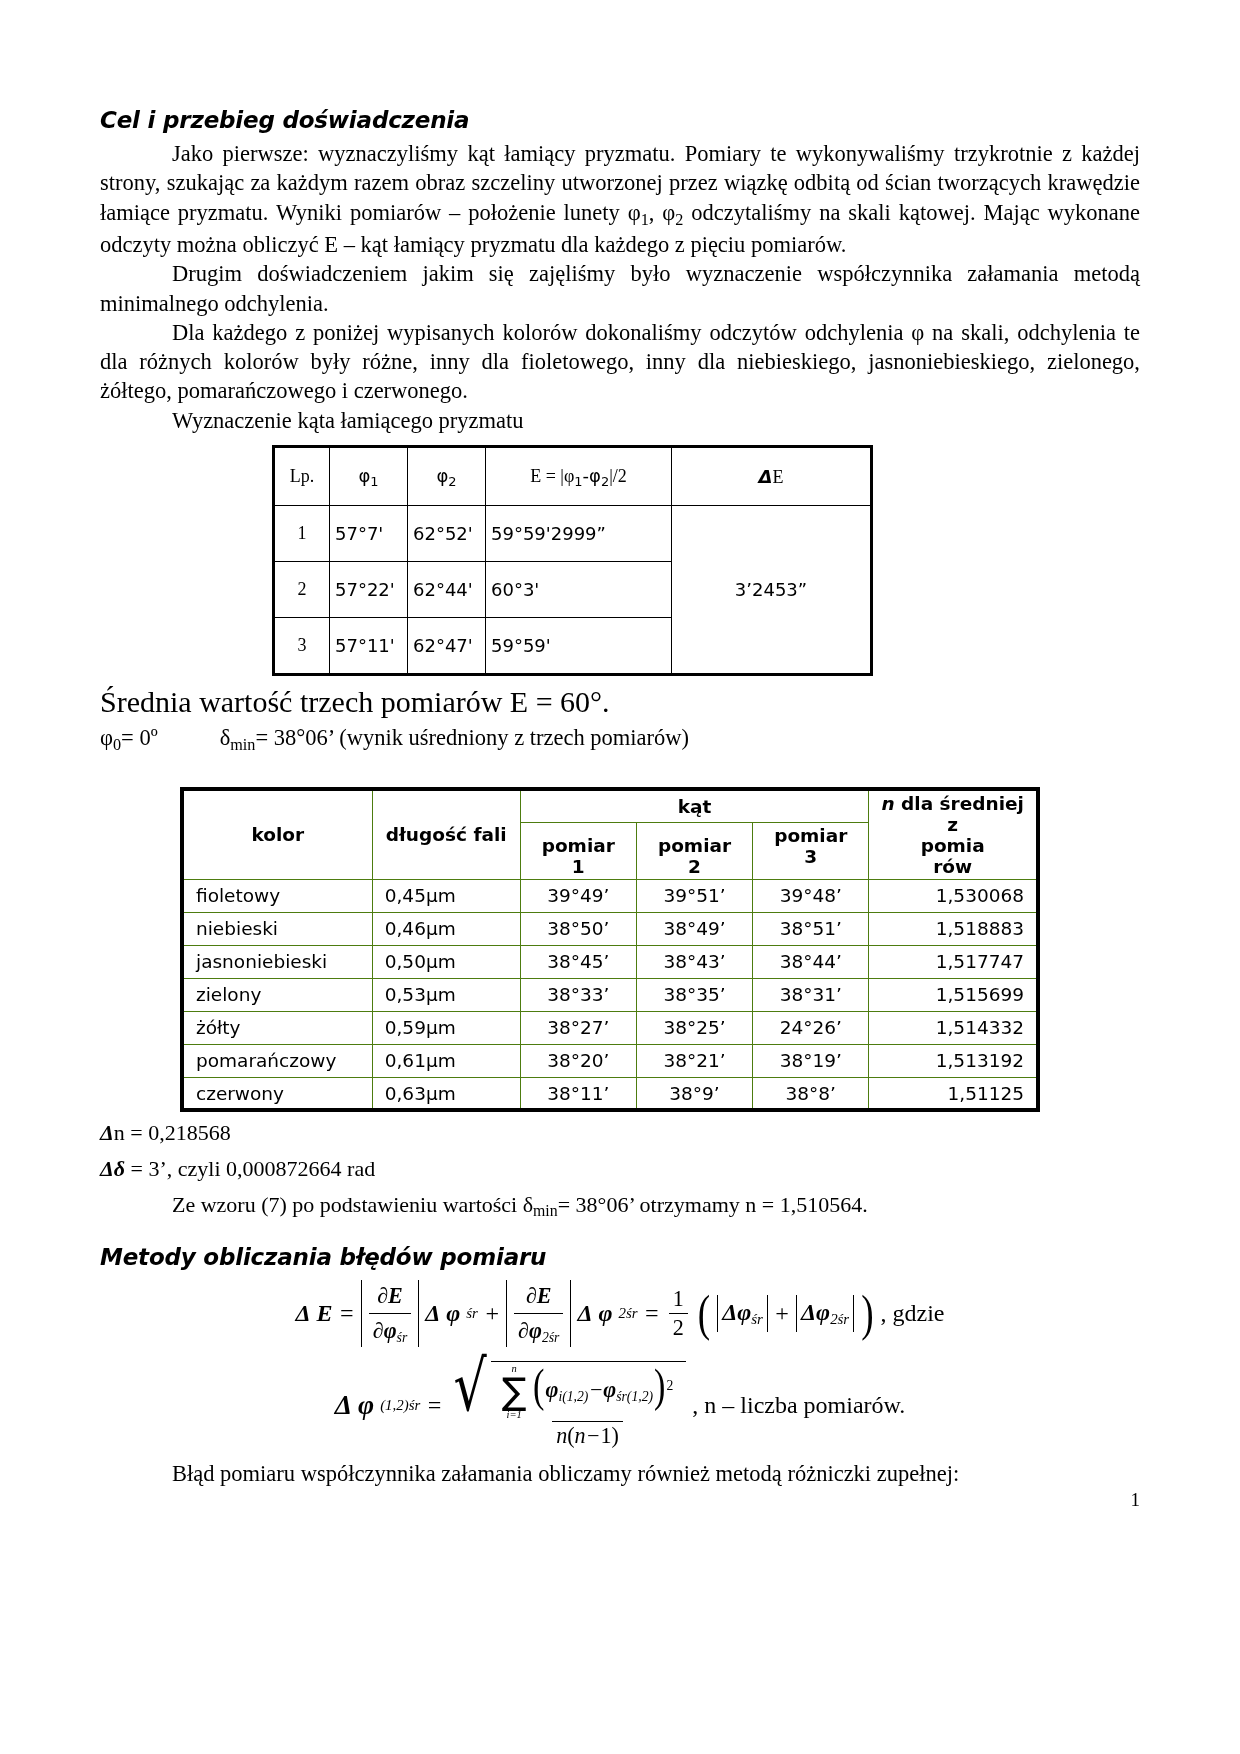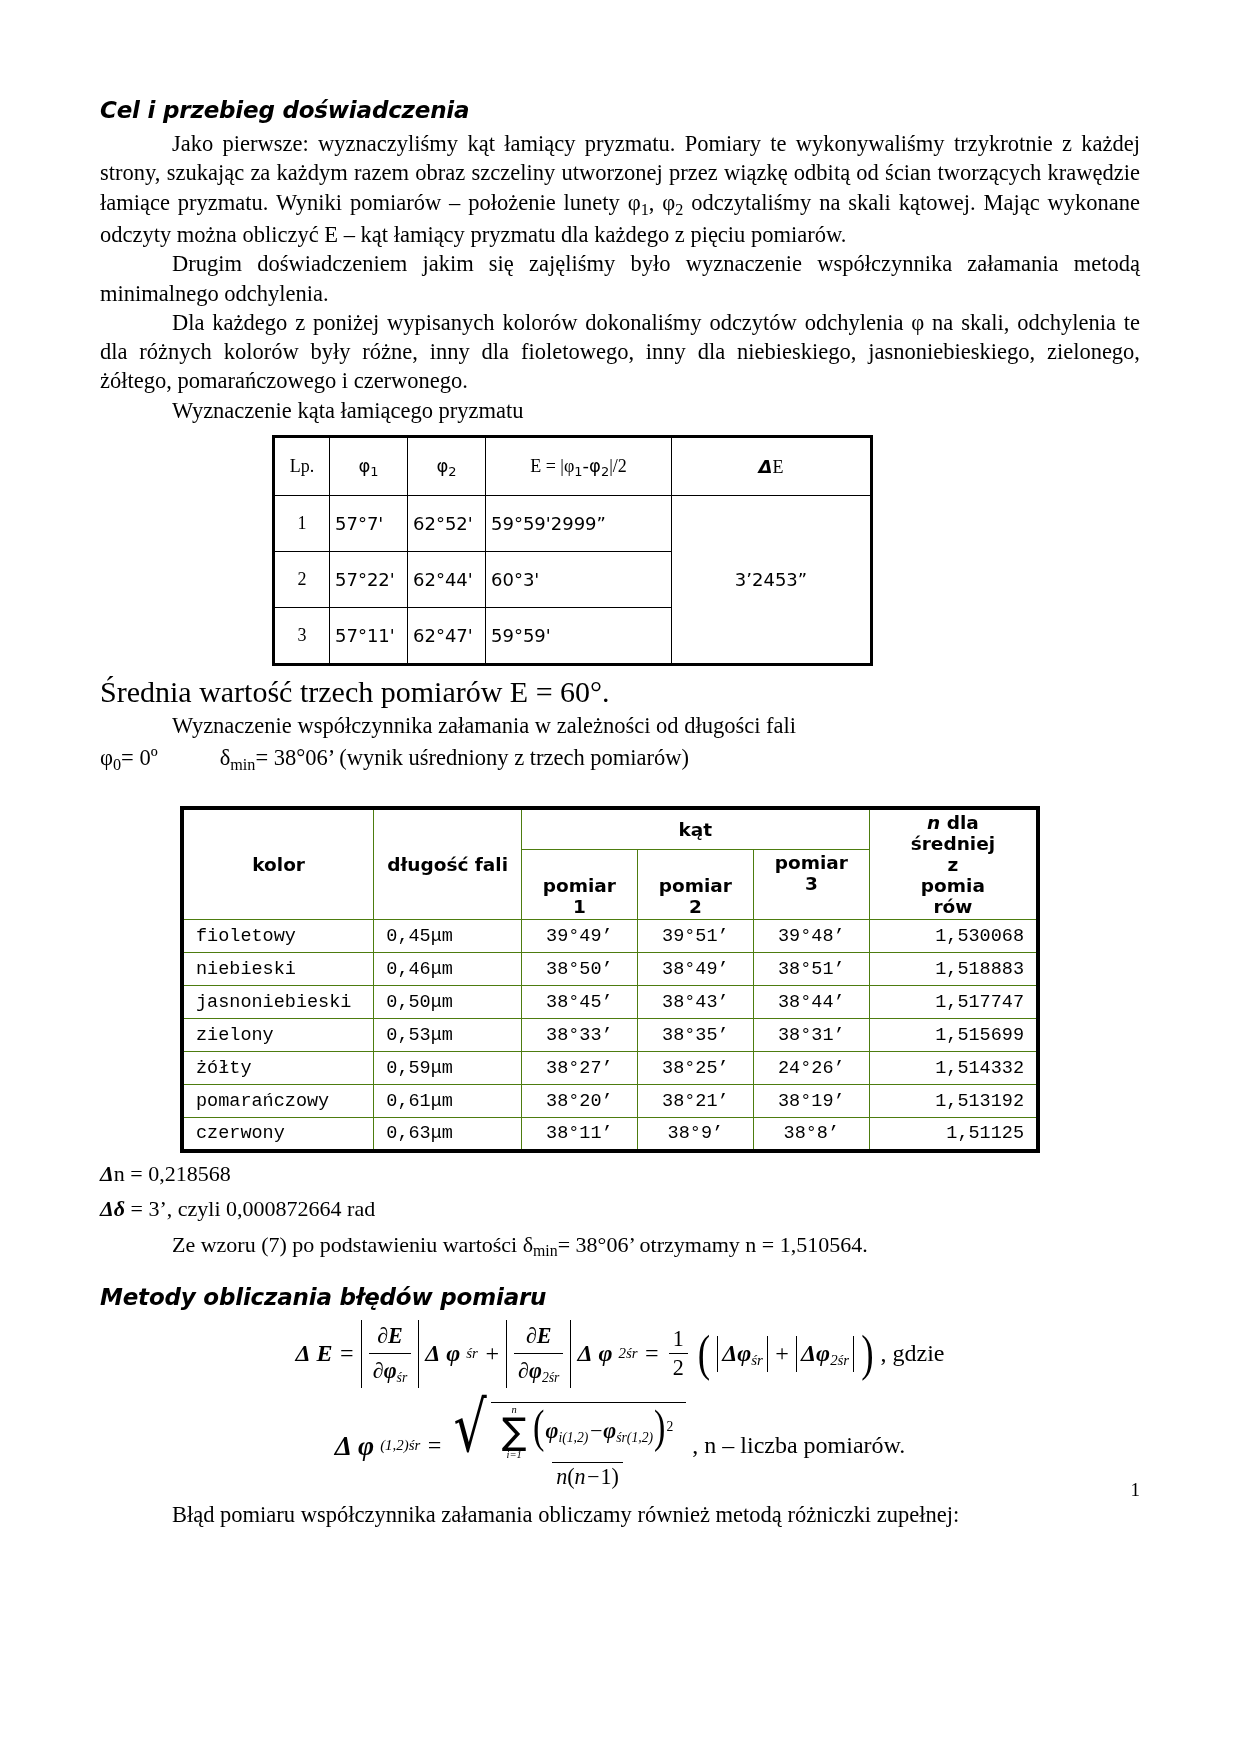--- a/index.html
+++ b/index.html
@@ -10,21 +10,21 @@
   }
   body {
     font-family: "Liberation Serif", "DejaVu Serif", serif;
     color: #000000;
   }
   .page {
     position: relative;
     width: 1240px;
     height: 1578px;
     background: #ffffff;
-    margin: 1px auto;
+    margin: 11px auto;
     overflow: hidden;
     box-sizing: border-box;
     padding: 96px 100px 60px 100px;
   }
   .content {
     width: 1040px;
   }
 
   h2.heading {
     font-family: "DejaVu Sans", "Liberation Sans", sans-serif;
@@ -114,21 +114,21 @@
   table.t2 thead td {
     font-weight: bold;
     text-align: center;
     vertical-align: bottom;
   }
   table.t2 thead td.mid { vertical-align: middle; }
   table.t2 .w-kolor { width: 180px; }
   table.t2 .w-fala  { width: 140px; }
   table.t2 .w-p     { width: 110px; }
   table.t2 .w-n     { width: 160px; }
-  table.t2 tbody td { height: 33px; font-family: Liberation Mono, monospace; }
+  table.t2 tbody td { height: 33px; }
   table.t2 tbody td.kolor { text-align: left; }
   table.t2 tbody td.fala  { text-align: left; }
   table.t2 tbody td.ang   { text-align: center; }
   table.t2 tbody td.nval  { text-align: right; }
 
   .after-t2 {
     font-size: 22px;
     margin: 6px 0 0 0;
     line-height: 1.35;
   }
@@ -265,21 +265,20 @@
           <td class="c-f1">57°11'</td>
           <td class="c-f2">62°47'</td>
           <td class="c-e">59°59'</td>
         </tr>
       </tbody>
     </table>
   </div>
 
   <p class="avg-line">Średnia wartość trzech pomiarów E = 60°.</p>
 
-  <p class="para spacer-para">Wyznaczenie współczynnika załamania w zależności od długości fali</p>
 
   <p class="phi-line"><span>φ</span><span class="sub">0</span><span>= 0º</span><span class="gap"></span><span>δ</span><span class="sub">min</span><span>= 38°06’ (wynik uśredniony z trzech pomiarów)</span></p>
 
   <div class="t2-wrap">
     <table class="t2">
       <thead>
         <tr>
           <td class="w-kolor mid" rowspan="2">kolor</td>
           <td class="w-fala mid" rowspan="2">długość fali</td>
           <td colspan="3" style="vertical-align:middle">kąt</td>

